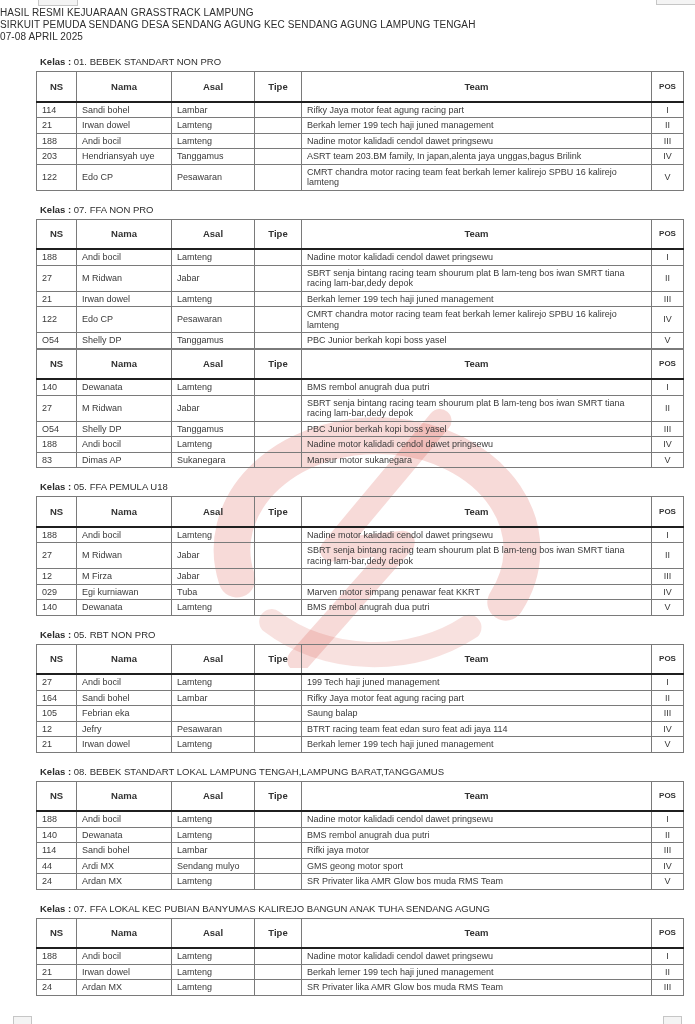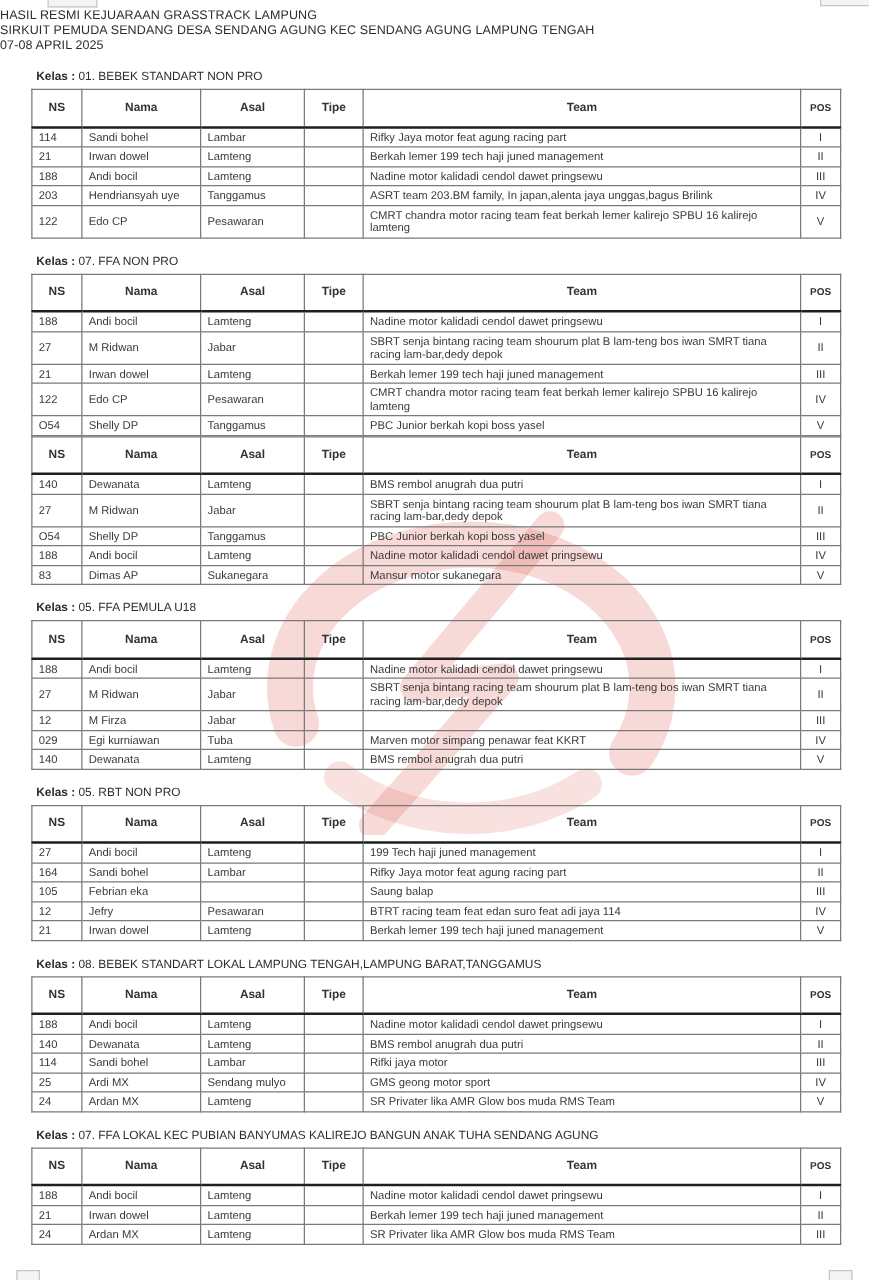--- a/index.html
+++ b/index.html
@@ -5,21 +5,21 @@
   * { margin:0; padding:0; box-sizing:border-box; }
   html,body { width:695px; }
   body {
     width:695px; height:1024px; background:#ffffff;
     font-family:"Liberation Sans", sans-serif;
     color:#3a3a3a; position:relative; overflow:hidden;
   }
   .title-block { position:relative; z-index:2; text-align:left; padding-top:7px; font-size:10px; line-height:12px; color:#2d2d2d; letter-spacing:0.1px; }
   .title-line.bold { font-weight:bold; }
   .classes { position:relative; z-index:2; }
-  .class-block { margin-left:25px; width:647px; }
+  .class-block { margin-left:36px; width:647px; }
   .class-label { font-size:9.5px; color:#2d2d2d; margin:13px 0 4px 4px; }
   .class-label .prefix { font-weight:bold; }
   table.results {
     border-collapse:collapse; width:647px; table-layout:fixed;
     border:1.5px solid #4a4a4a; background:transparent;
   }
   table.results th, table.results td { border:1px solid #7a7a7a; }
   table.results thead th {
     font-size:9.5px; font-weight:bold; color:#333;
     height:30px; text-align:center; vertical-align:middle;
@@ -454,21 +454,21 @@
           </tr>
           <tr>
             <td class="cell-ns">114</td>
             <td class="cell-nama">Sandi bohel</td>
             <td class="cell-asal">Lambar</td>
             <td class="cell-tipe"></td>
             <td class="cell-team">Rifki jaya motor</td>
             <td class="cell-pos">III</td>
           </tr>
           <tr>
-            <td class="cell-ns">25</td>
+            <td class="cell-ns">44</td>
             <td class="cell-nama">Ardi MX</td>
             <td class="cell-asal">Sendang mulyo</td>
             <td class="cell-tipe"></td>
             <td class="cell-team">GMS geong motor sport</td>
             <td class="cell-pos">IV</td>
           </tr>
           <tr>
             <td class="cell-ns">24</td>
             <td class="cell-nama">Ardan MX</td>
             <td class="cell-asal">Lamteng</td>

